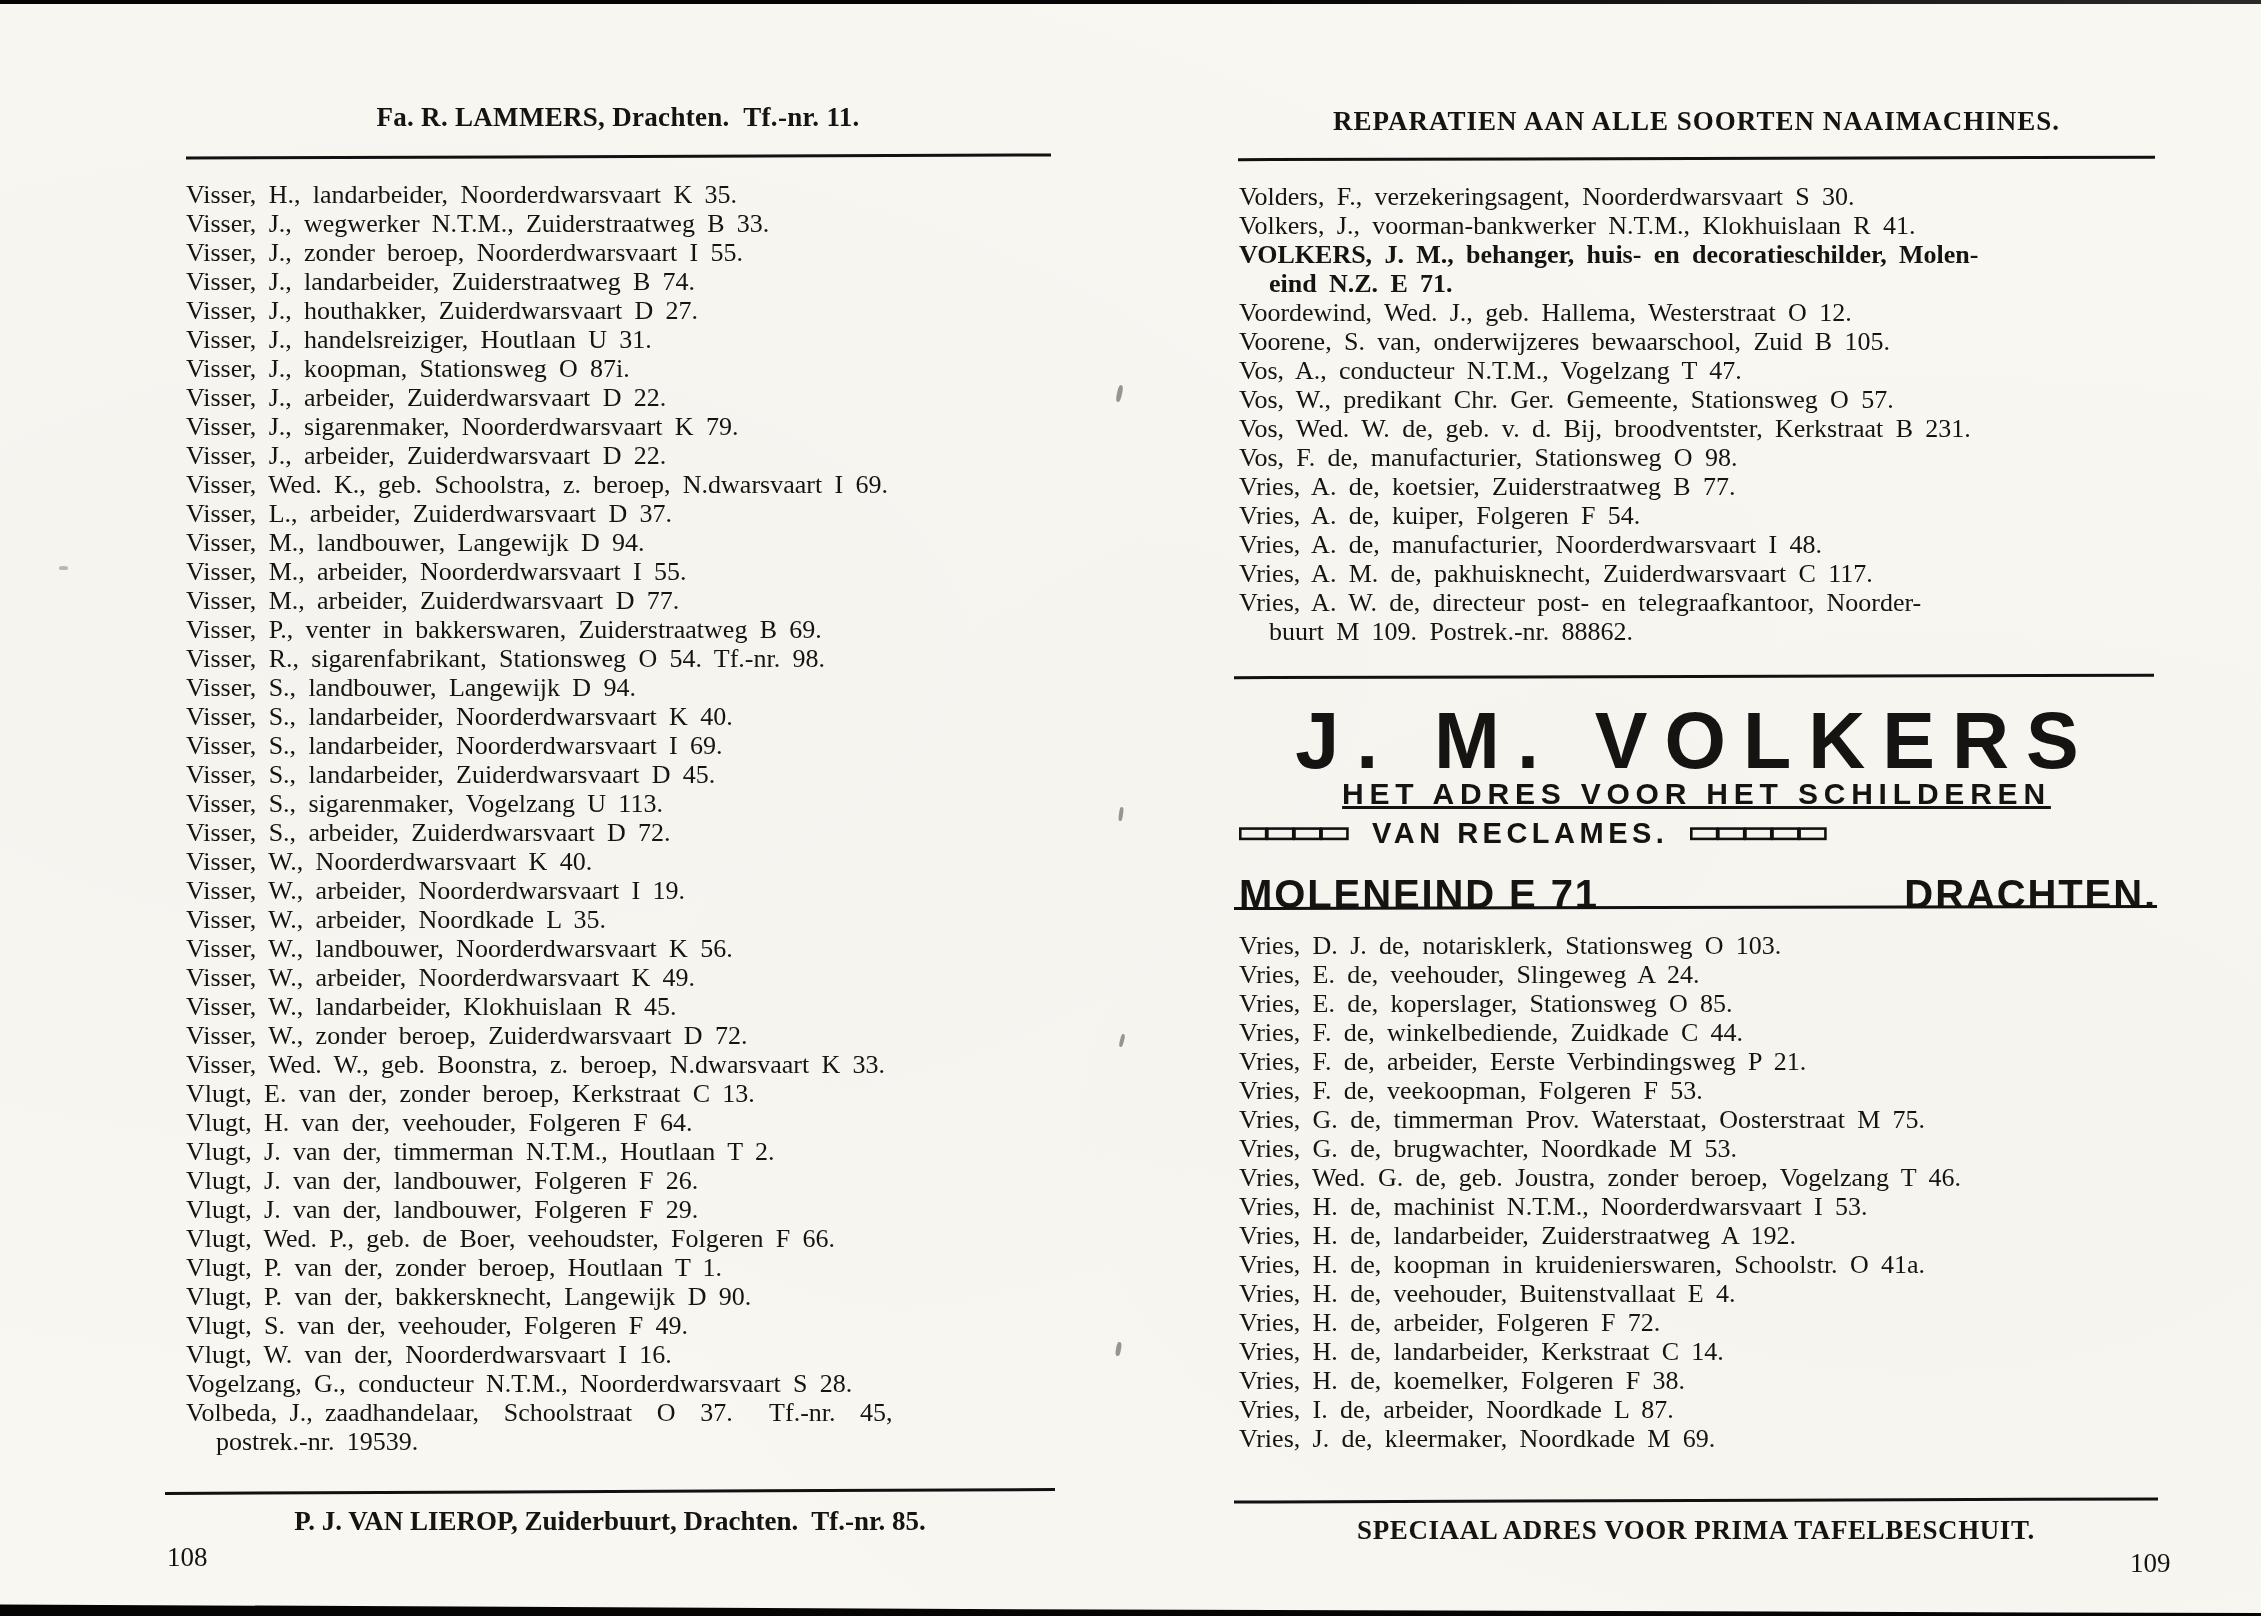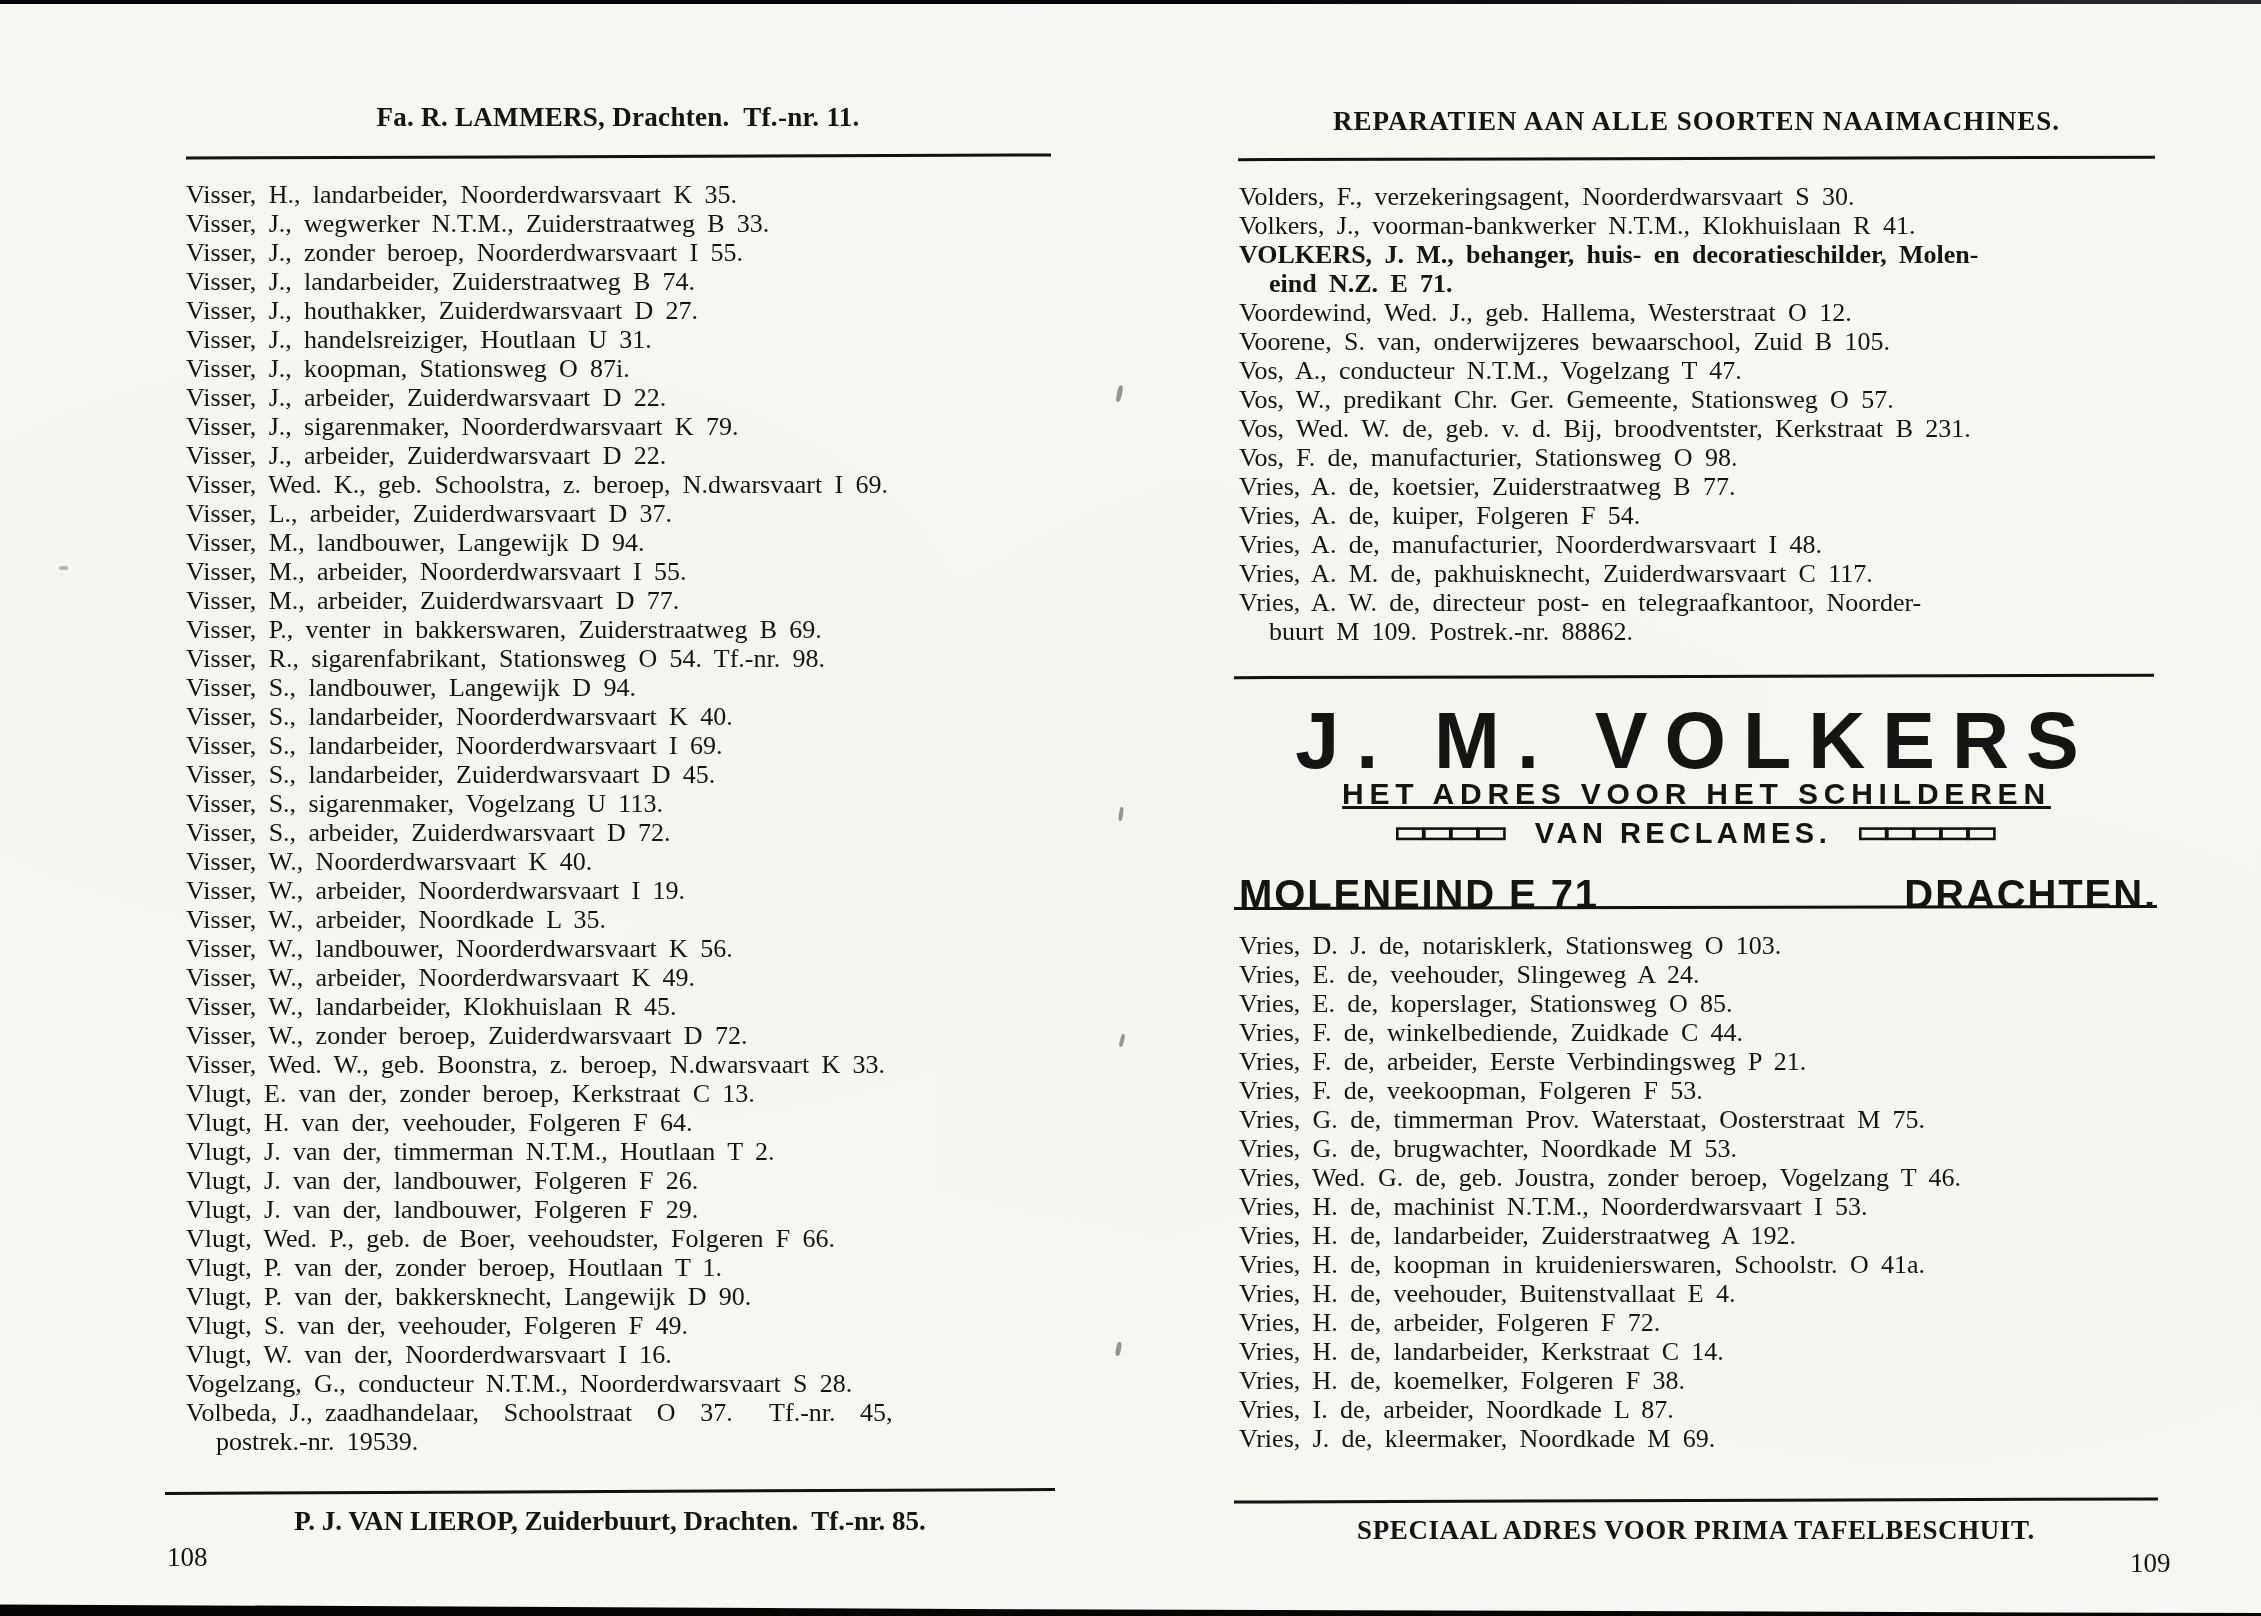--- a/index.html
+++ b/index.html
@@ -32,21 +32,21 @@
 
   .page-footer{position:absolute;font-weight:700;font-size:27px;text-align:center;white-space:pre;}
   .page-number{position:absolute;font-size:27px;}
 
   
   .ad-name{position:absolute;font-family:"Liberation Sans", sans-serif;font-weight:700;
     font-size:79px;letter-spacing:17px;text-align:center;white-space:pre;
     transform:scaleY(1.02);}
   .ad-line1{position:absolute;font-family:"Liberation Sans", sans-serif;font-weight:700;
     font-size:30px;letter-spacing:5.8px;text-align:center;white-space:pre;text-decoration:underline;}
-  .ad-line2-row{position:absolute;display:flex;align-items:center;justify-content:center;gap:28px;}
+  .ad-line2-row{position:absolute;display:flex;align-items:center;gap:22px;}
   .ad-line2{font-family:"Liberation Sans", sans-serif;font-weight:700;font-size:29px;
     letter-spacing:4.5px;white-space:pre;}
   .ad-addresses{position:absolute;display:flex;justify-content:space-between;
     font-family:"Liberation Sans", sans-serif;font-weight:700;font-size:40px;letter-spacing:1.9px;}
   .chain{display:block;}
 </style>
 </head>
 <body>
 
 <div class="canvas">

